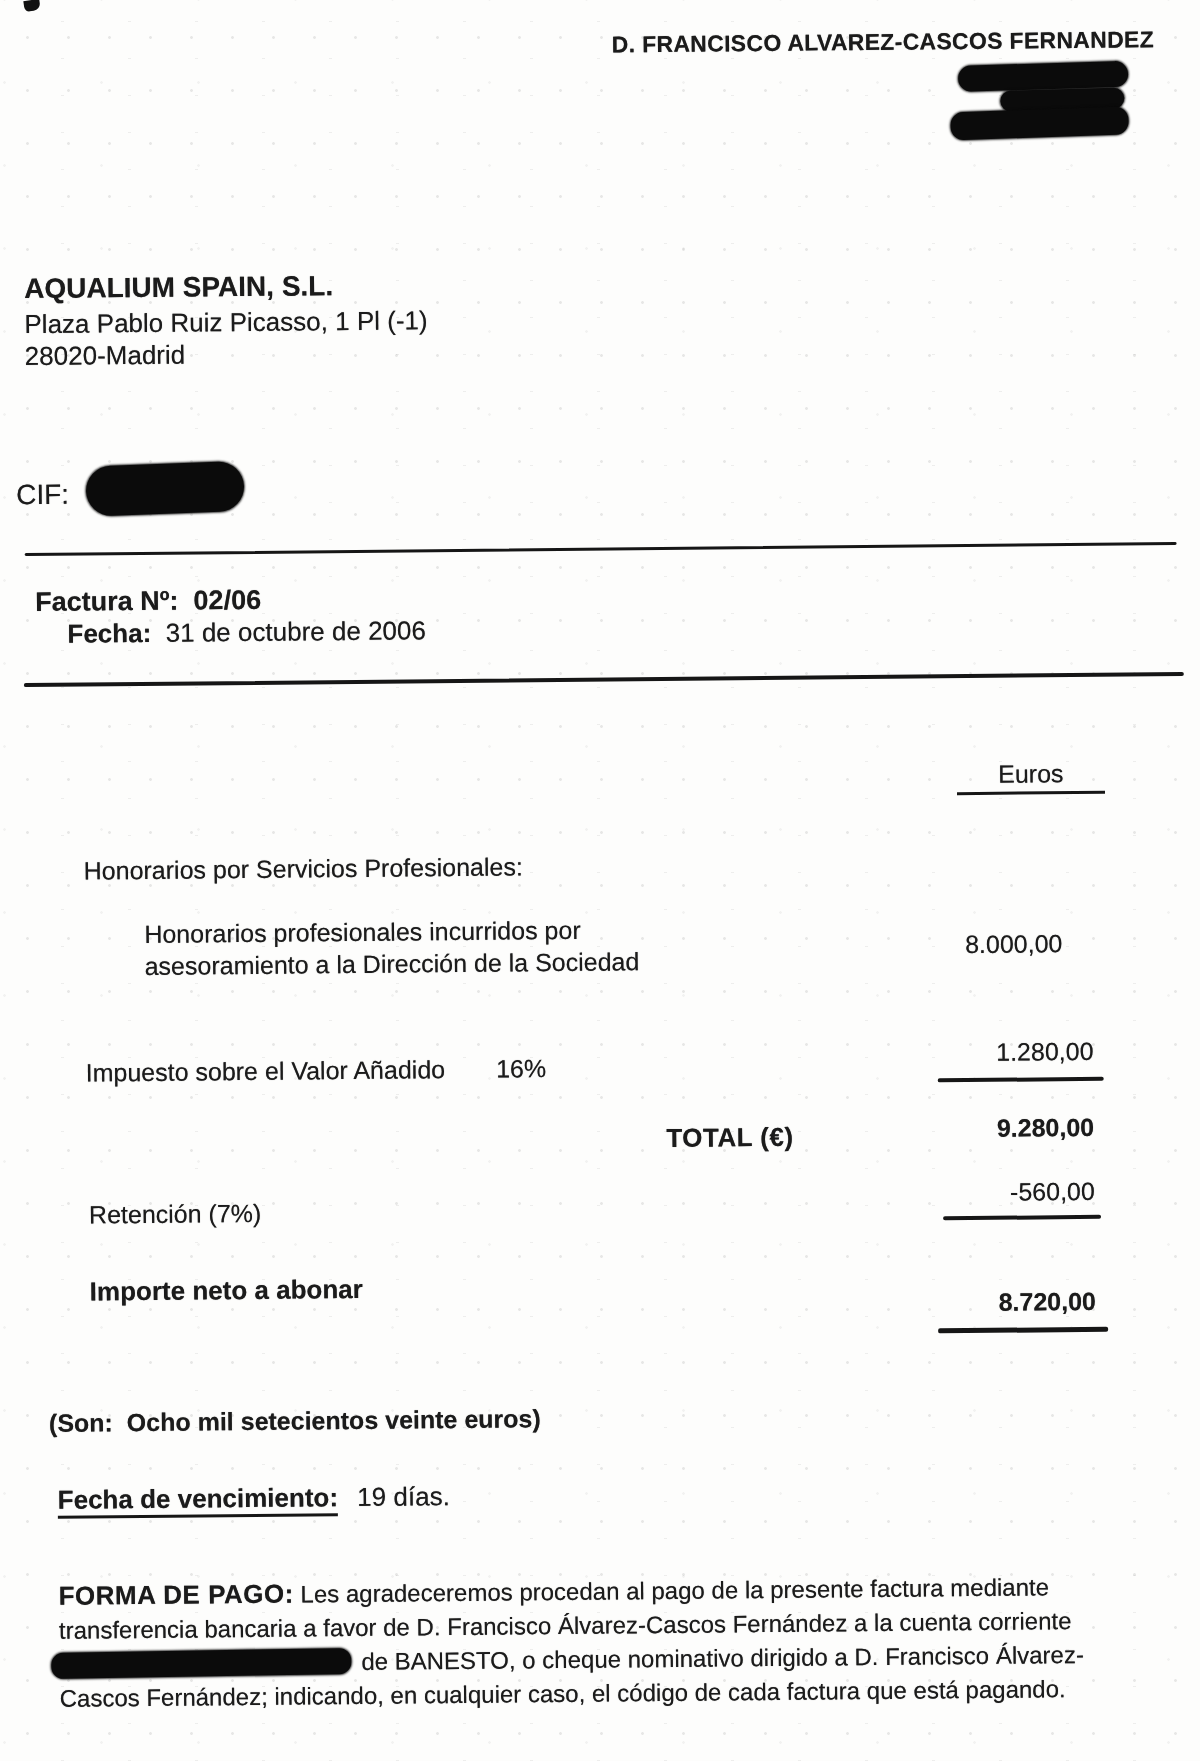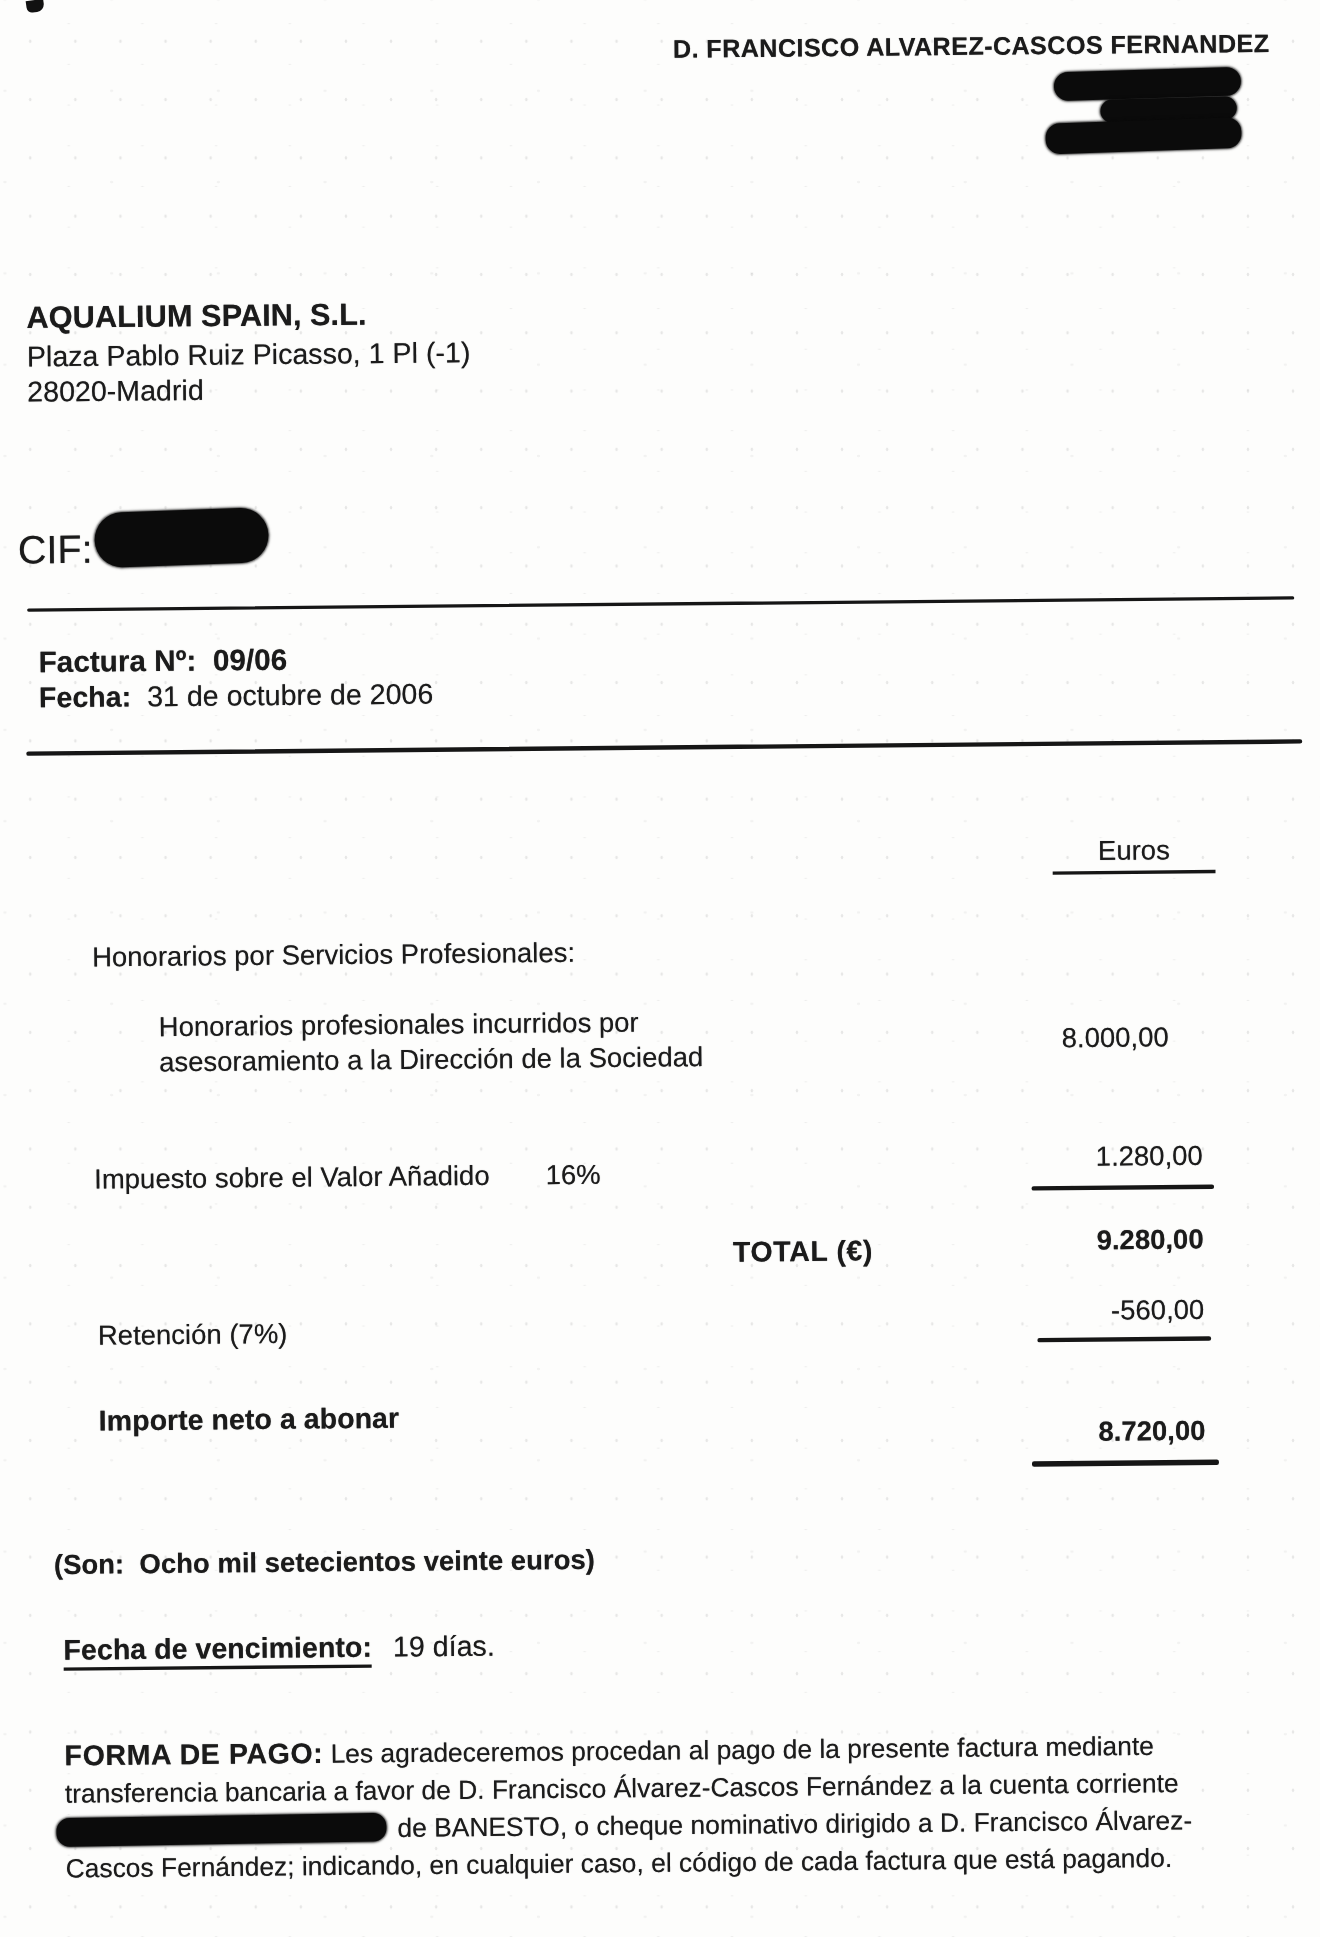--- a/index.html
+++ b/index.html
@@ -14,38 +14,38 @@
       radial-gradient(rgba(40,40,40,0.07) 1px, transparent 1.5px),
       radial-gradient(rgba(40,40,40,0.05) 1.2px, transparent 1.7px);
     background-size:41px 53px,67px 37px,97px 83px;
     background-position:7px 11px,29px 3px,53px 41px;
     font-family:Liberation Sans, sans-serif;
     color:#1b1b1b;
   }
   .rot{position:absolute;inset:0;transform:rotate(-0.55deg);transform-origin:560px 900px;
        text-shadow:0 0 0.7px rgba(25,25,25,0.65);}
   .abs{position:absolute;white-space:nowrap;}
-  .b{font-weight:bold;}
+  .b{font-weight:bold;margin-left:32px;}
   .bar{position:absolute;background:#0b0b0b;border-radius:13px;
        box-shadow:0 0 2px 1px rgba(10,10,10,0.75);}
   .uline{position:absolute;background:#161616;border-radius:2px;}
   .amt{position:absolute;text-align:right;font-size:25px;white-space:nowrap;}
   .corner-mark{position:absolute;left:24px;top:0px;width:16px;height:11px;background:#111;
        border-radius:0 0 7px 5px;transform:rotate(-8deg);}
 
   .hdr-name{left:620px;top:32px;font-size:23px;font-weight:bold;letter-spacing:0.3px;}
   .bar1{left:966px;top:68px;width:170px;height:26px;transform:rotate(-1.2deg);}
   .bar2{left:1008px;top:94px;width:124px;height:21px;transform:rotate(-1deg);}
   .bar3{left:958px;top:114px;width:178px;height:28px;transform:rotate(-1.4deg);}
 
   .company{left:30px;top:268px;font-size:28px;font-weight:bold;}
   .addr1{left:30px;top:304px;font-size:26px;}
   .addr2{left:30px;top:336px;font-size:26px;}
 
-  .cif-label{left:20px;top:474px;font-size:36px;}
+  .cif-label{left:20px;top:474px;font-size:28px;}
   .cif-blob{left:90px;top:460px;width:158px;height:50px;border-radius:25px;transform:rotate(-1.5deg);}
 
   .rule1{left:28px;top:548px;width:1152px;height:3px;}
   .rule2{left:26px;top:678px;width:1160px;height:4px;}
 
   .fact{left:38px;top:582px;font-size:27px;font-weight:bold;}
   .fecha{left:38px;top:614px;font-size:26px;}
 
   .euros{left:958px;top:764px;width:148px;font-size:25px;text-align:center;
          border-bottom:3px solid #161616;padding-bottom:3px;}
@@ -100,21 +100,21 @@
     <div class="abs addr1">Plaza Pablo Ruiz Picasso, 1 Pl (-1)</div>
     <div class="abs addr2">28020-Madrid</div>
 
     <div class="abs cif-label">CIF:</div>
     <div class="bar cif-blob"></div>
 
     <div class="uline rule1"></div>
 
     <div class="abs fact">
       <span>Factura Nº:</span>&nbsp;
-      <span>09/06</span>
+      <span>02/06</span>
     </div>
     <div class="abs fecha">
       <span class="b">Fecha:</span>&nbsp;
       <span>31 de octubre de 2006</span>
     </div>
 
     <div class="uline rule2"></div>
 
     <div class="abs euros">Euros</div>
 

